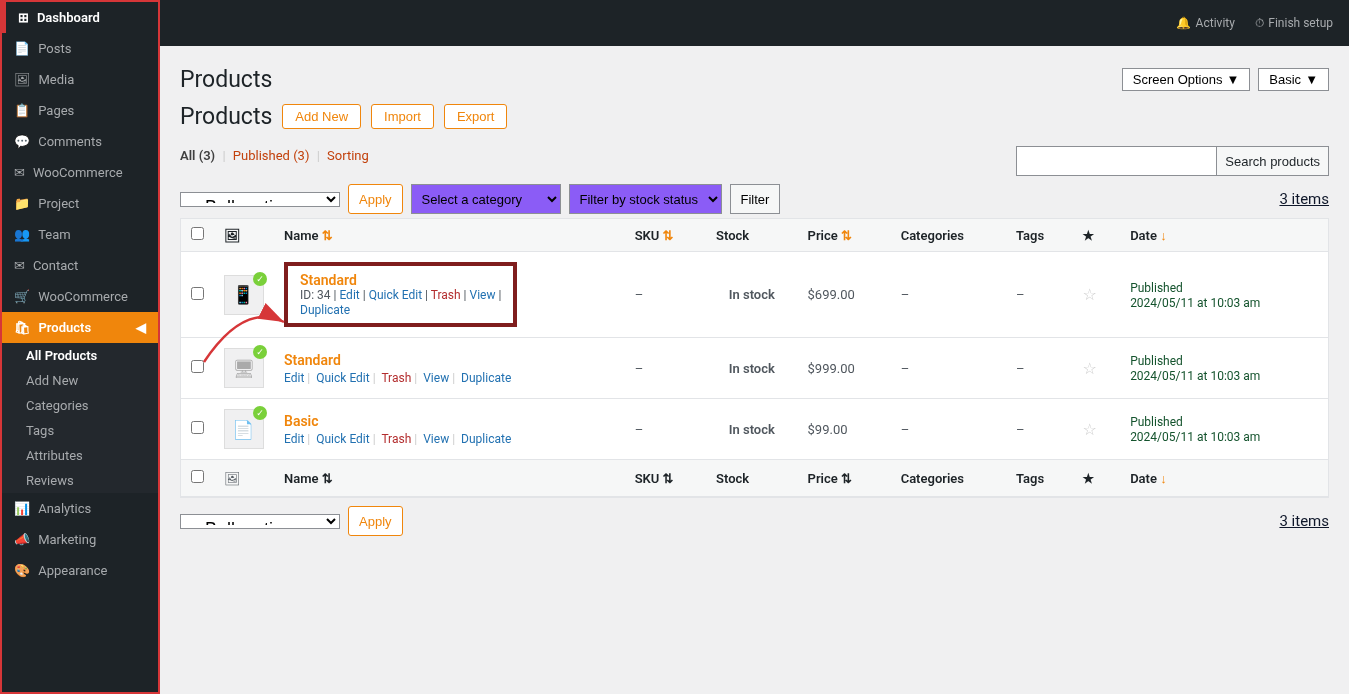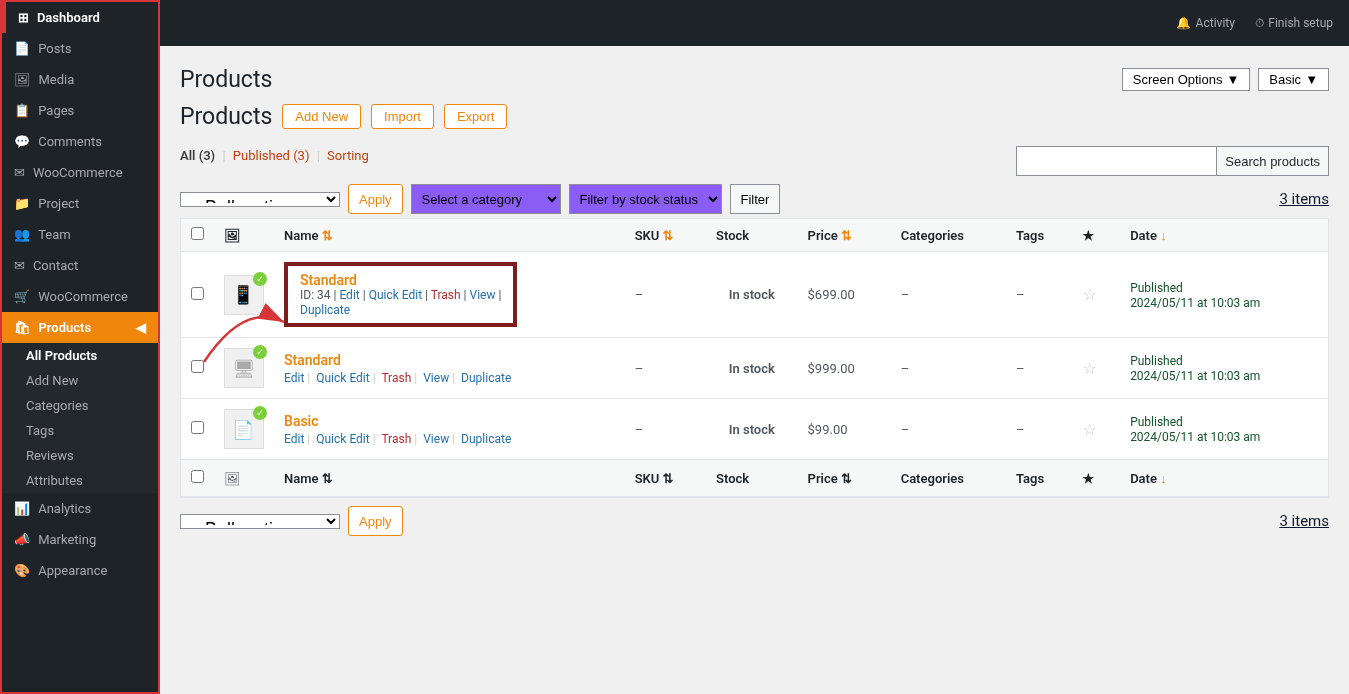--- a/index.html
+++ b/index.html
@@ -316,22 +316,22 @@
   <div class="sidebar-products-section">
     <div class="sidebar-products-header">
       <span>🛍</span>
       <span>Products</span>
       <span style="margin-left:auto;">◀</span>
     </div>
     <div class="sidebar-sub-item active">All Products</div>
     <div class="sidebar-sub-item">Add New</div>
     <div class="sidebar-sub-item">Categories</div>
     <div class="sidebar-sub-item">Tags</div>
+    <div class="sidebar-sub-item">Attributes</div>
     <div class="sidebar-sub-item">Reviews</div>
-    <div class="sidebar-sub-item">Attributes</div>
   </div>
 
   <div class="sidebar-item">
     <span>📊</span>
     <span>Analytics</span>
   </div>
   <div class="sidebar-item">
     <span>📣</span>
     <span>Marketing</span>
   </div>

